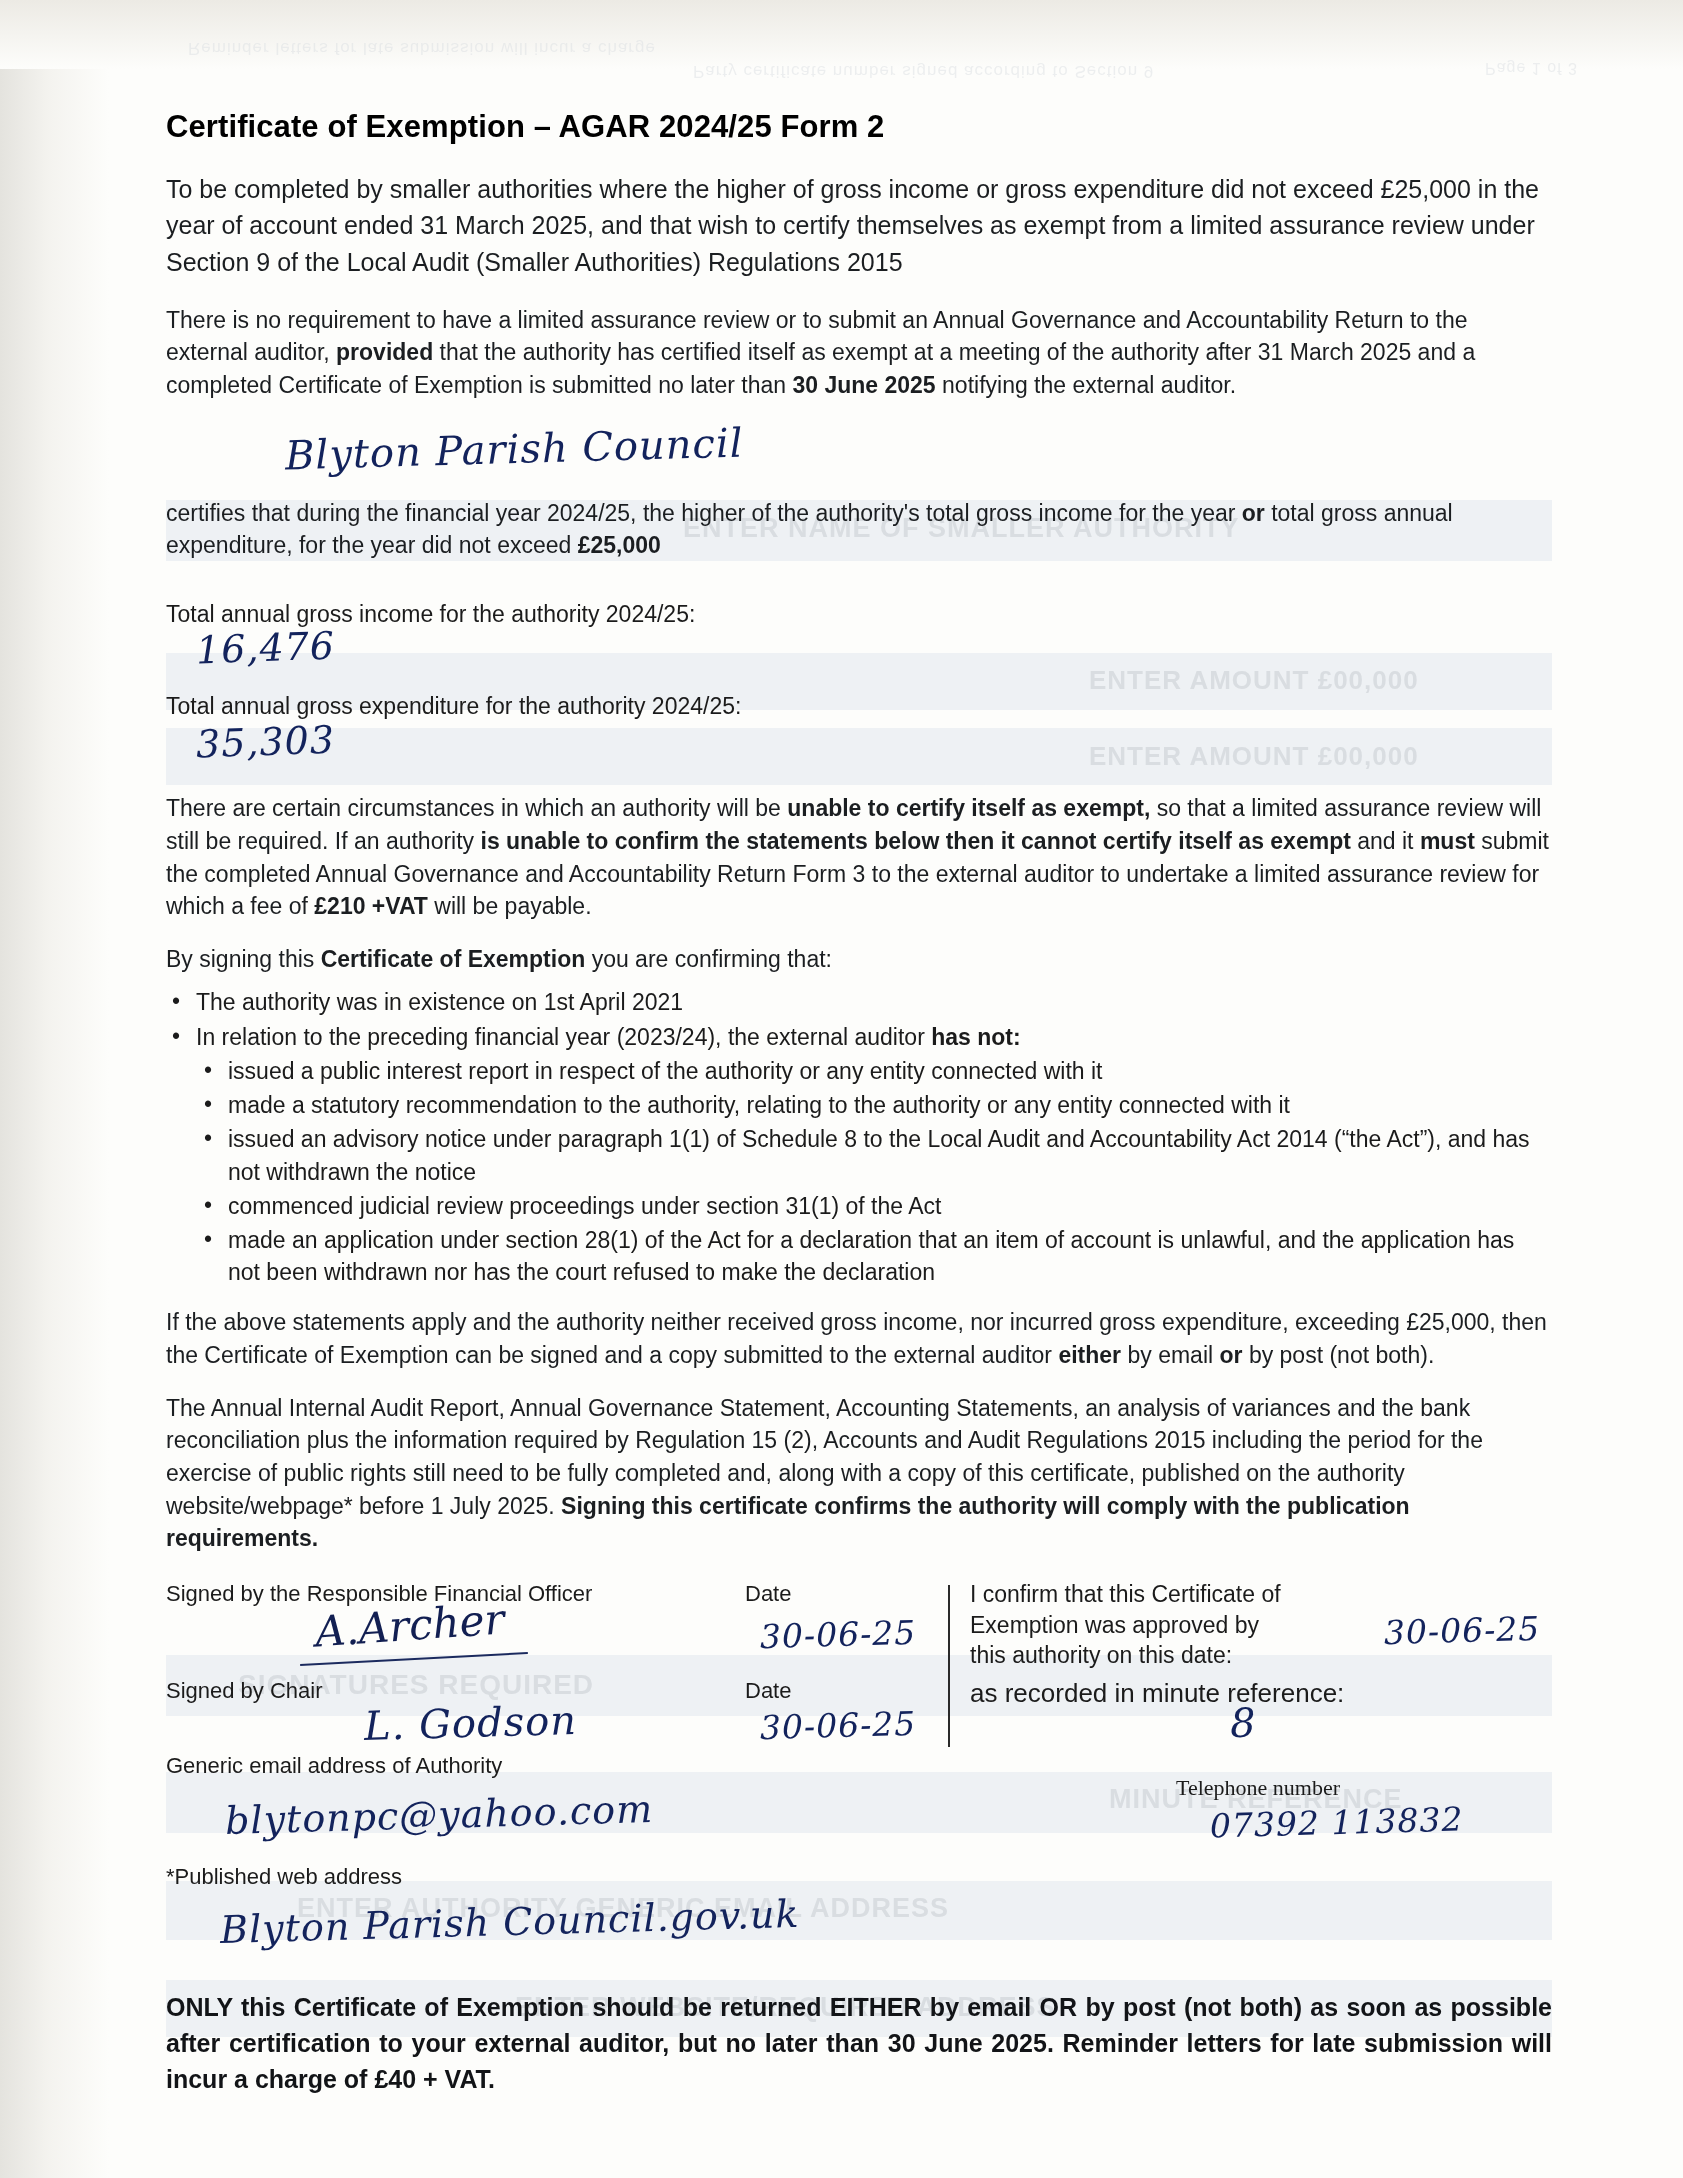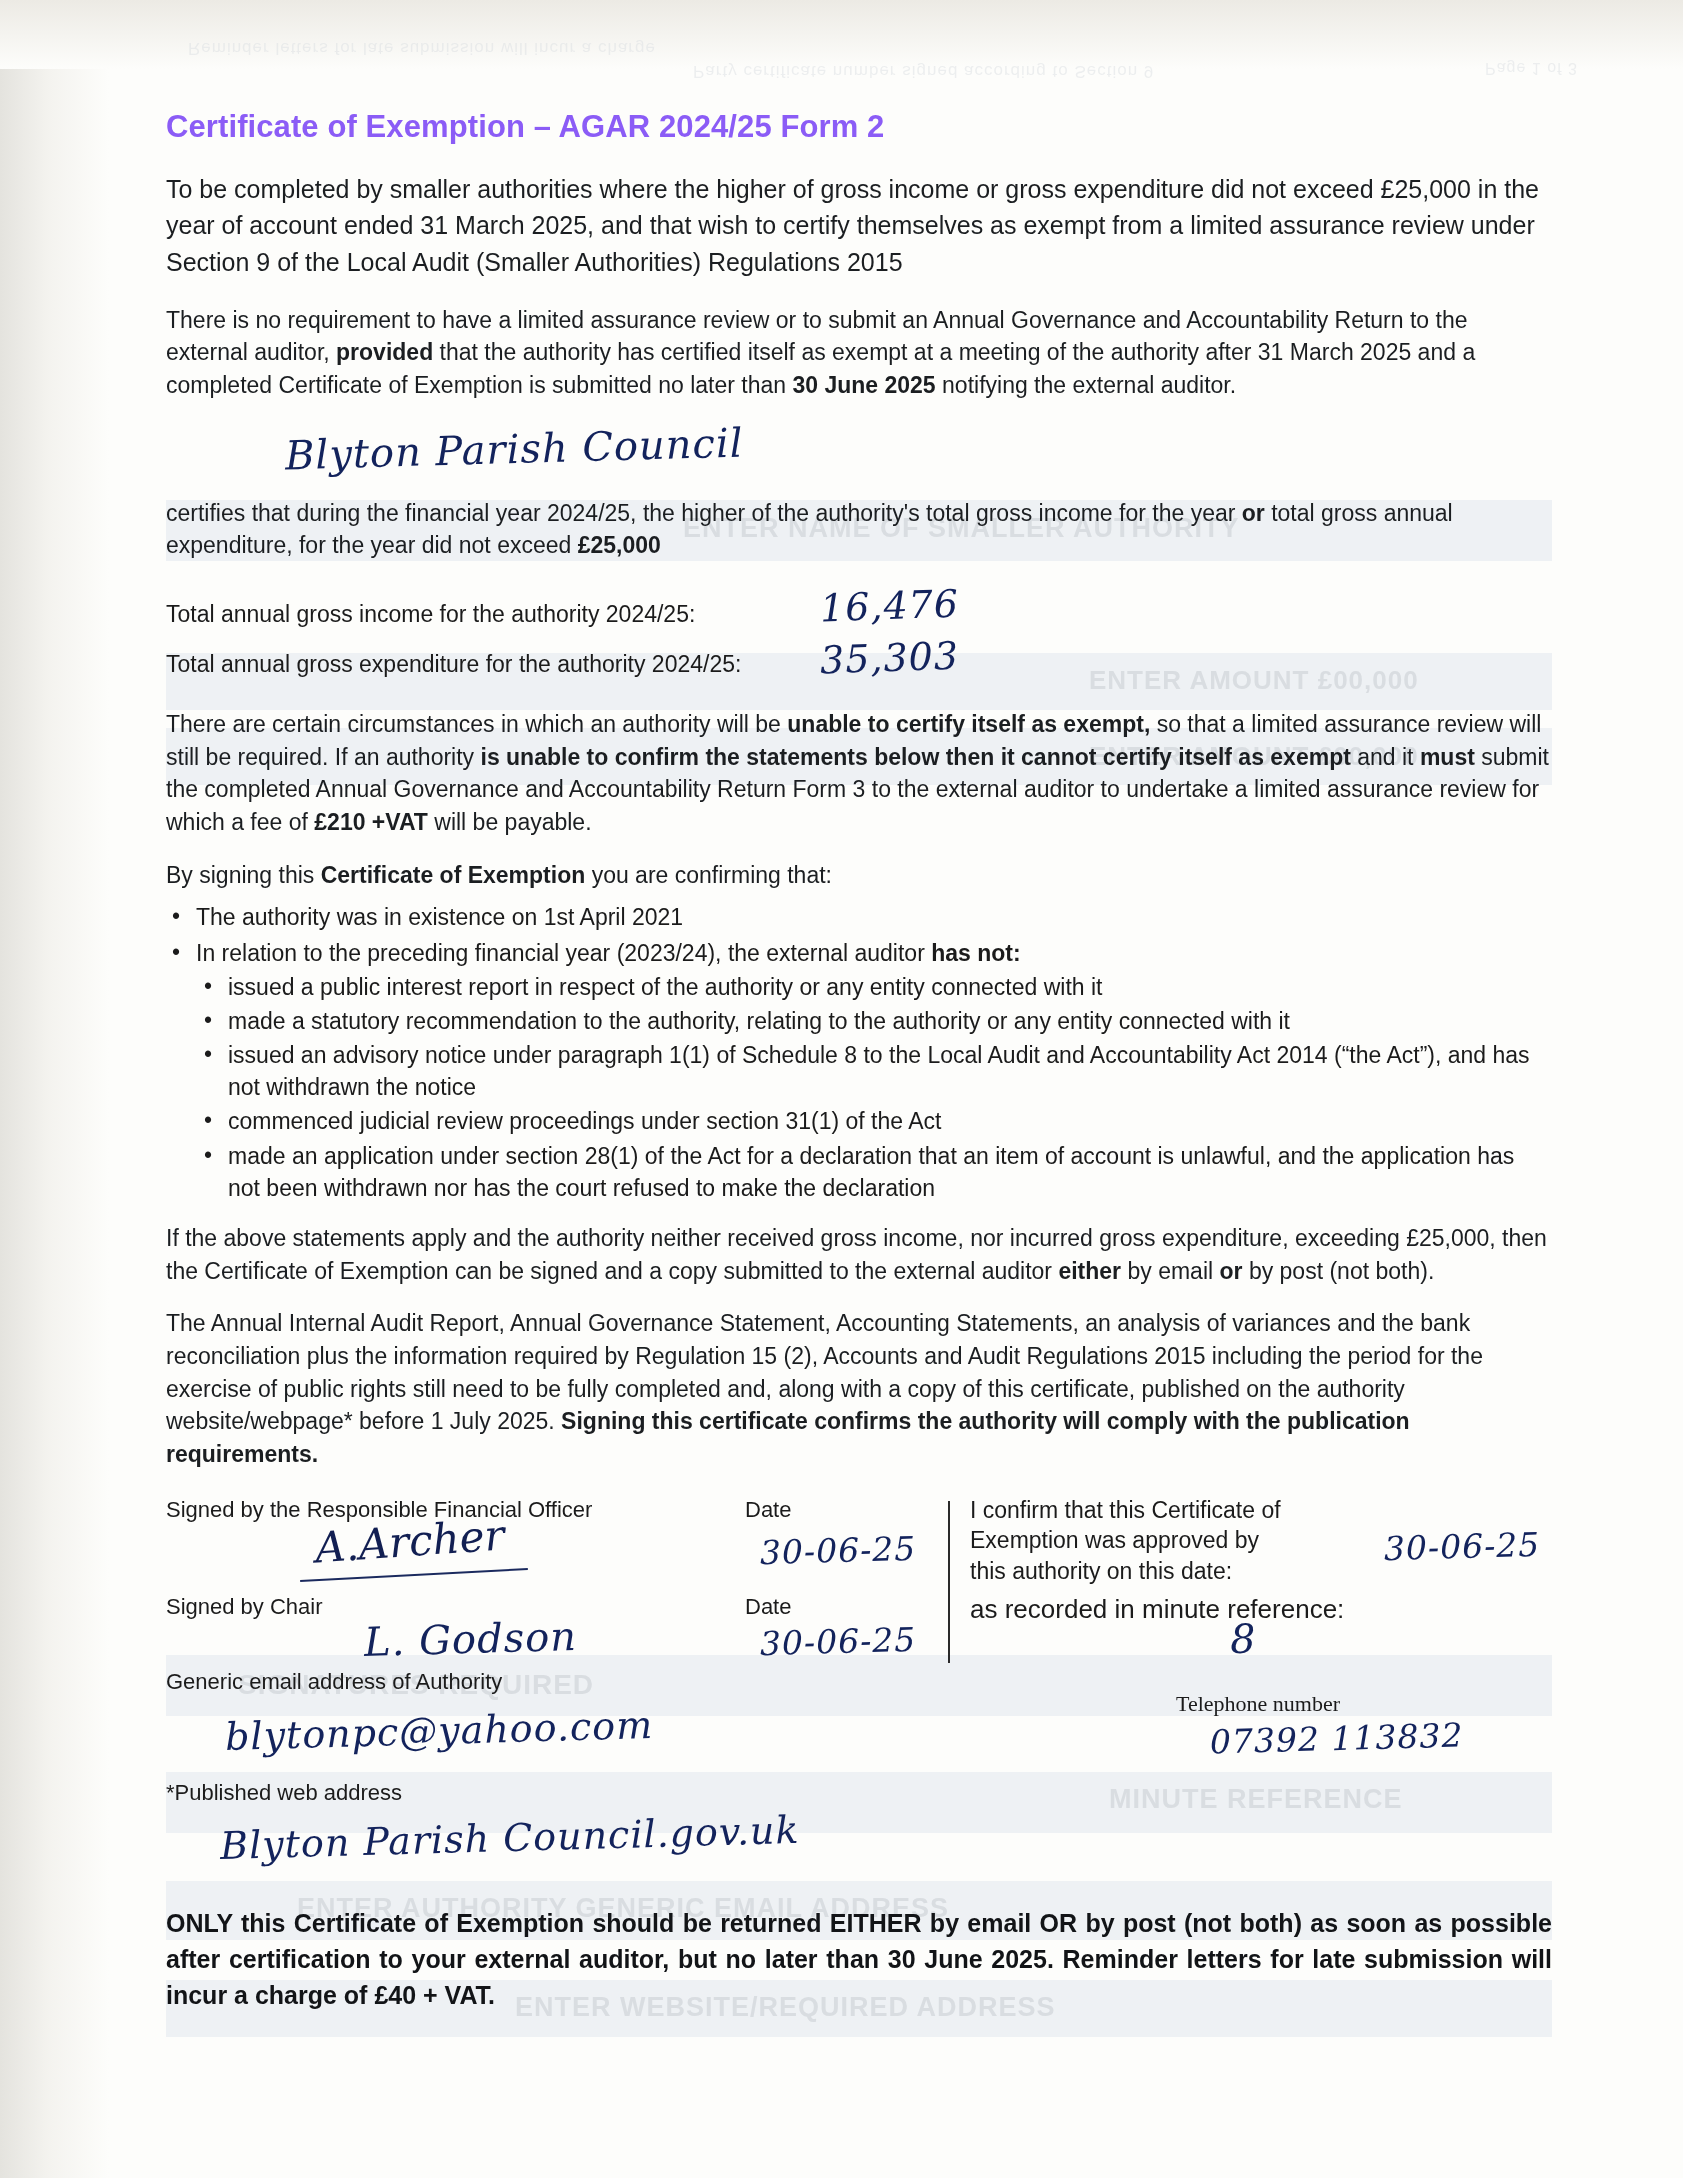--- a/index.html
+++ b/index.html
@@ -39,21 +39,21 @@
     position: absolute;
     left: 166px;
     top: 109px;
     width: 1386px;
   }
   h1.doc-title {
     font-size: 31px;
     font-weight: bold;
     letter-spacing: 0.1px;
     margin: 0 0 26px 0;
-    color: #8b5cf6;
+    color: #000000;
   }
   p.para {
     font-size: 23px;
     line-height: 1.42;
     margin: 0 0 20px 0;
     color: #1b1e21;
   }
   p.intro {
     font-size: 25px;
     line-height: 1.45;
@@ -102,20 +102,21 @@
   .authority-name {
     position: absolute;
     left: 119px;
     top: 4px;
   }
 
   .amount-row {
     display: flex;
     align-items: flex-start;
     margin: 0 0 6px 0;
+    flex-direction: column;
   }
   .amount-label {
     font-size: 23px;
     width: 624px;
     padding-top: 10px;
     line-height: 1.4;
   }
   .amount-value {
     position: relative;
     top: -4px;

